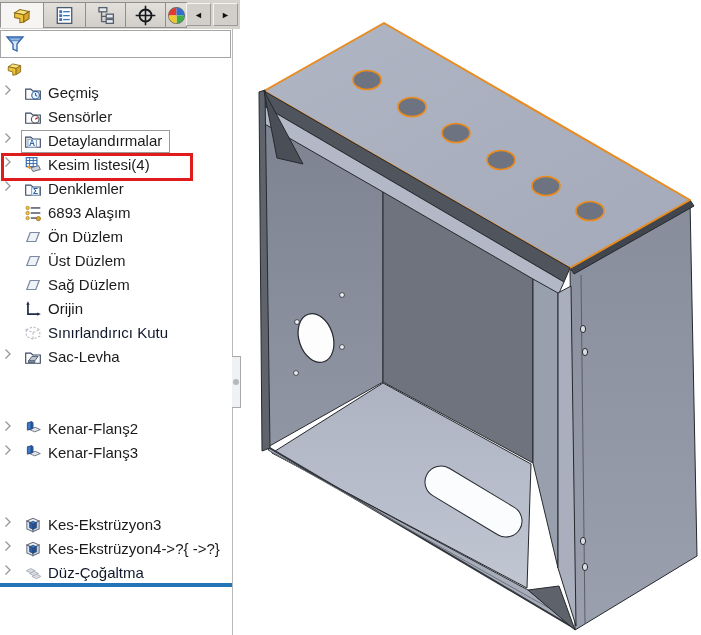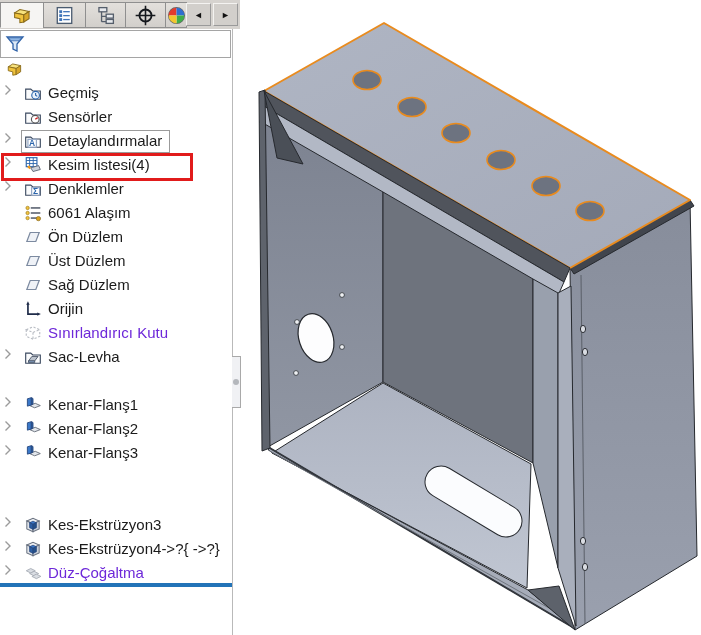--- a/index.html
+++ b/index.html
@@ -29,21 +29,21 @@
   .filterbox svg{width:22px;height:22px;display:block;}
 
   
   .tree{position:absolute;left:0;top:0;width:232px;height:635px;}
   .trow{position:absolute;left:0;width:232px;height:24px;display:flex;align-items:flex-start;font-size:15px;color:#1b1b1b;white-space:nowrap;overflow:hidden;}
   .trow .arr{width:9px;margin-left:4px;flex:none;display:flex;align-items:center;}
   .trow .arr.hidden svg{visibility:hidden;}
   .trow .ticon{width:18px;height:18px;margin-left:11px;flex:none;}
   .trow .ticon svg{width:18px;height:18px;display:block;}
   .trow .lbl{margin-left:6px;}
-  .trow.grayed .lbl{color:#6d28d9;}
+  .trow.grayed .lbl{color:#0f172a;}
   .rootrow .ticon{margin-left:6px;}
 
   .detaybox{position:absolute;left:21px;top:130px;width:147px;height:21px;border:1px solid #9b9b9b;z-index:1;}
   .redbox{position:absolute;left:1px;top:153px;width:192px;height:28px;border:3px solid #e11b1b;box-sizing:border-box;z-index:4;}
   .rollback{position:absolute;left:0;top:583px;width:232px;height:4px;background:#2273b8;z-index:2;}
 
   .splitter{position:absolute;left:232px;top:356px;width:9px;height:52px;background:#f0f1f4;
      border:1px solid #a9a9a9;border-left:none;box-sizing:border-box;z-index:7;}
   .splitter .dot{position:absolute;left:1px;top:22px;width:6px;height:6px;border-radius:50%;background:#b4b7bc;}
 </style>
@@ -233,21 +233,21 @@
             <svg viewBox="0 0 16 16">
               <circle cx="3.2" cy="3.5" r="1.5" fill="#f3c33f" stroke="#9a7b1d" stroke-width="0.6"></circle>
               <rect x="6" y="2.8" width="8.5" height="1.4" fill="#5a6270"></rect>
               <circle cx="3.2" cy="8" r="1.5" fill="#f3c33f" stroke="#9a7b1d" stroke-width="0.6"></circle>
               <rect x="6" y="7.3" width="8.5" height="1.4" fill="#5a6270"></rect>
               <circle cx="3.2" cy="12.5" r="1.5" fill="#f3c33f" stroke="#9a7b1d" stroke-width="0.6"></circle>
               <rect x="6" y="11.8" width="8.5" height="1.4" fill="#5a6270"></rect>
               <circle cx="12.8" cy="13" r="1.9" fill="#d9a21e" stroke="#8a6c1c" stroke-width="0.6"></circle>
             </svg>
           </span>
-          <span class="lbl">6061 Alaşım</span>
+          <span class="lbl">6893 Alaşım</span>
         </div>
         <div class="trow" style="top:228px">
           <span class="arr hidden">
             <svg viewBox="0 0 8 12" width="8" height="12">
               <path d="M1.5,1.5 L6,6 L1.5,10.5" fill="none" stroke="#9b9b9b" stroke-width="1.4"></path>
             </svg>
           </span>
           <span class="ticon">
             <svg viewBox="0 0 16 16">
               <polygon points="2.5,12 5.5,4 13.5,4 10.5,12" fill="rgba(190,205,225,0.25)" stroke="#7c8aa0" stroke-width="1.1"></polygon>
@@ -319,35 +319,20 @@
             </svg>
           </span>
           <span class="ticon">
             <svg viewBox="0 0 16 16">
               <path d="M1.5,13.5 V4.5 H6 L7.8,6.2 H14.5 V13.5 Z" fill="#fafbfc" stroke="#3c4a60" stroke-width="1"></path>
               <polygon points="4,11.5 7,7.5 12.5,7.5 9.5,11.5" fill="#bcc3cd" stroke="#4a5566" stroke-width="0.8"></polygon>
               <polygon points="4,11.5 9.5,11.5 9.5,13 4,13" fill="#8fb0d8" stroke="#4a5566" stroke-width="0.8"></polygon>
             </svg>
           </span>
           <span class="lbl">Sac-Levha</span>
-        </div>
-        <div class="trow" style="top:396px">
-          <span class="arr">
-            <svg viewBox="0 0 8 12" width="8" height="12">
-              <path d="M1.5,1.5 L6,6 L1.5,10.5" fill="none" stroke="#9b9b9b" stroke-width="1.4"></path>
-            </svg>
-          </span>
-          <span class="ticon">
-            <svg viewBox="0 0 16 16">
-              <polygon points="5,8.5 10,6.5 14.5,8.5 9.5,10.5" fill="#e3e7ec" stroke="#636b77" stroke-width="0.8"></polygon>
-              <polygon points="3,2.5 6.5,1.5 6.5,8 3,9" fill="#3a78c9" stroke="#27477e" stroke-width="0.8"></polygon>
-              <polygon points="6.5,1.5 8,2.2 8,7.2 6.5,8" fill="#2c5ea3" stroke="#27477e" stroke-width="0.8"></polygon>
-            </svg>
-          </span>
-          <span class="lbl">Kenar-Flanş1</span>
         </div>
         <div class="trow" style="top:420px">
           <span class="arr">
             <svg viewBox="0 0 8 12" width="8" height="12">
               <path d="M1.5,1.5 L6,6 L1.5,10.5" fill="none" stroke="#9b9b9b" stroke-width="1.4"></path>
             </svg>
           </span>
           <span class="ticon">
             <svg viewBox="0 0 16 16">
               <polygon points="5,8.5 10,6.5 14.5,8.5 9.5,10.5" fill="#e3e7ec" stroke="#636b77" stroke-width="0.8"></polygon>

